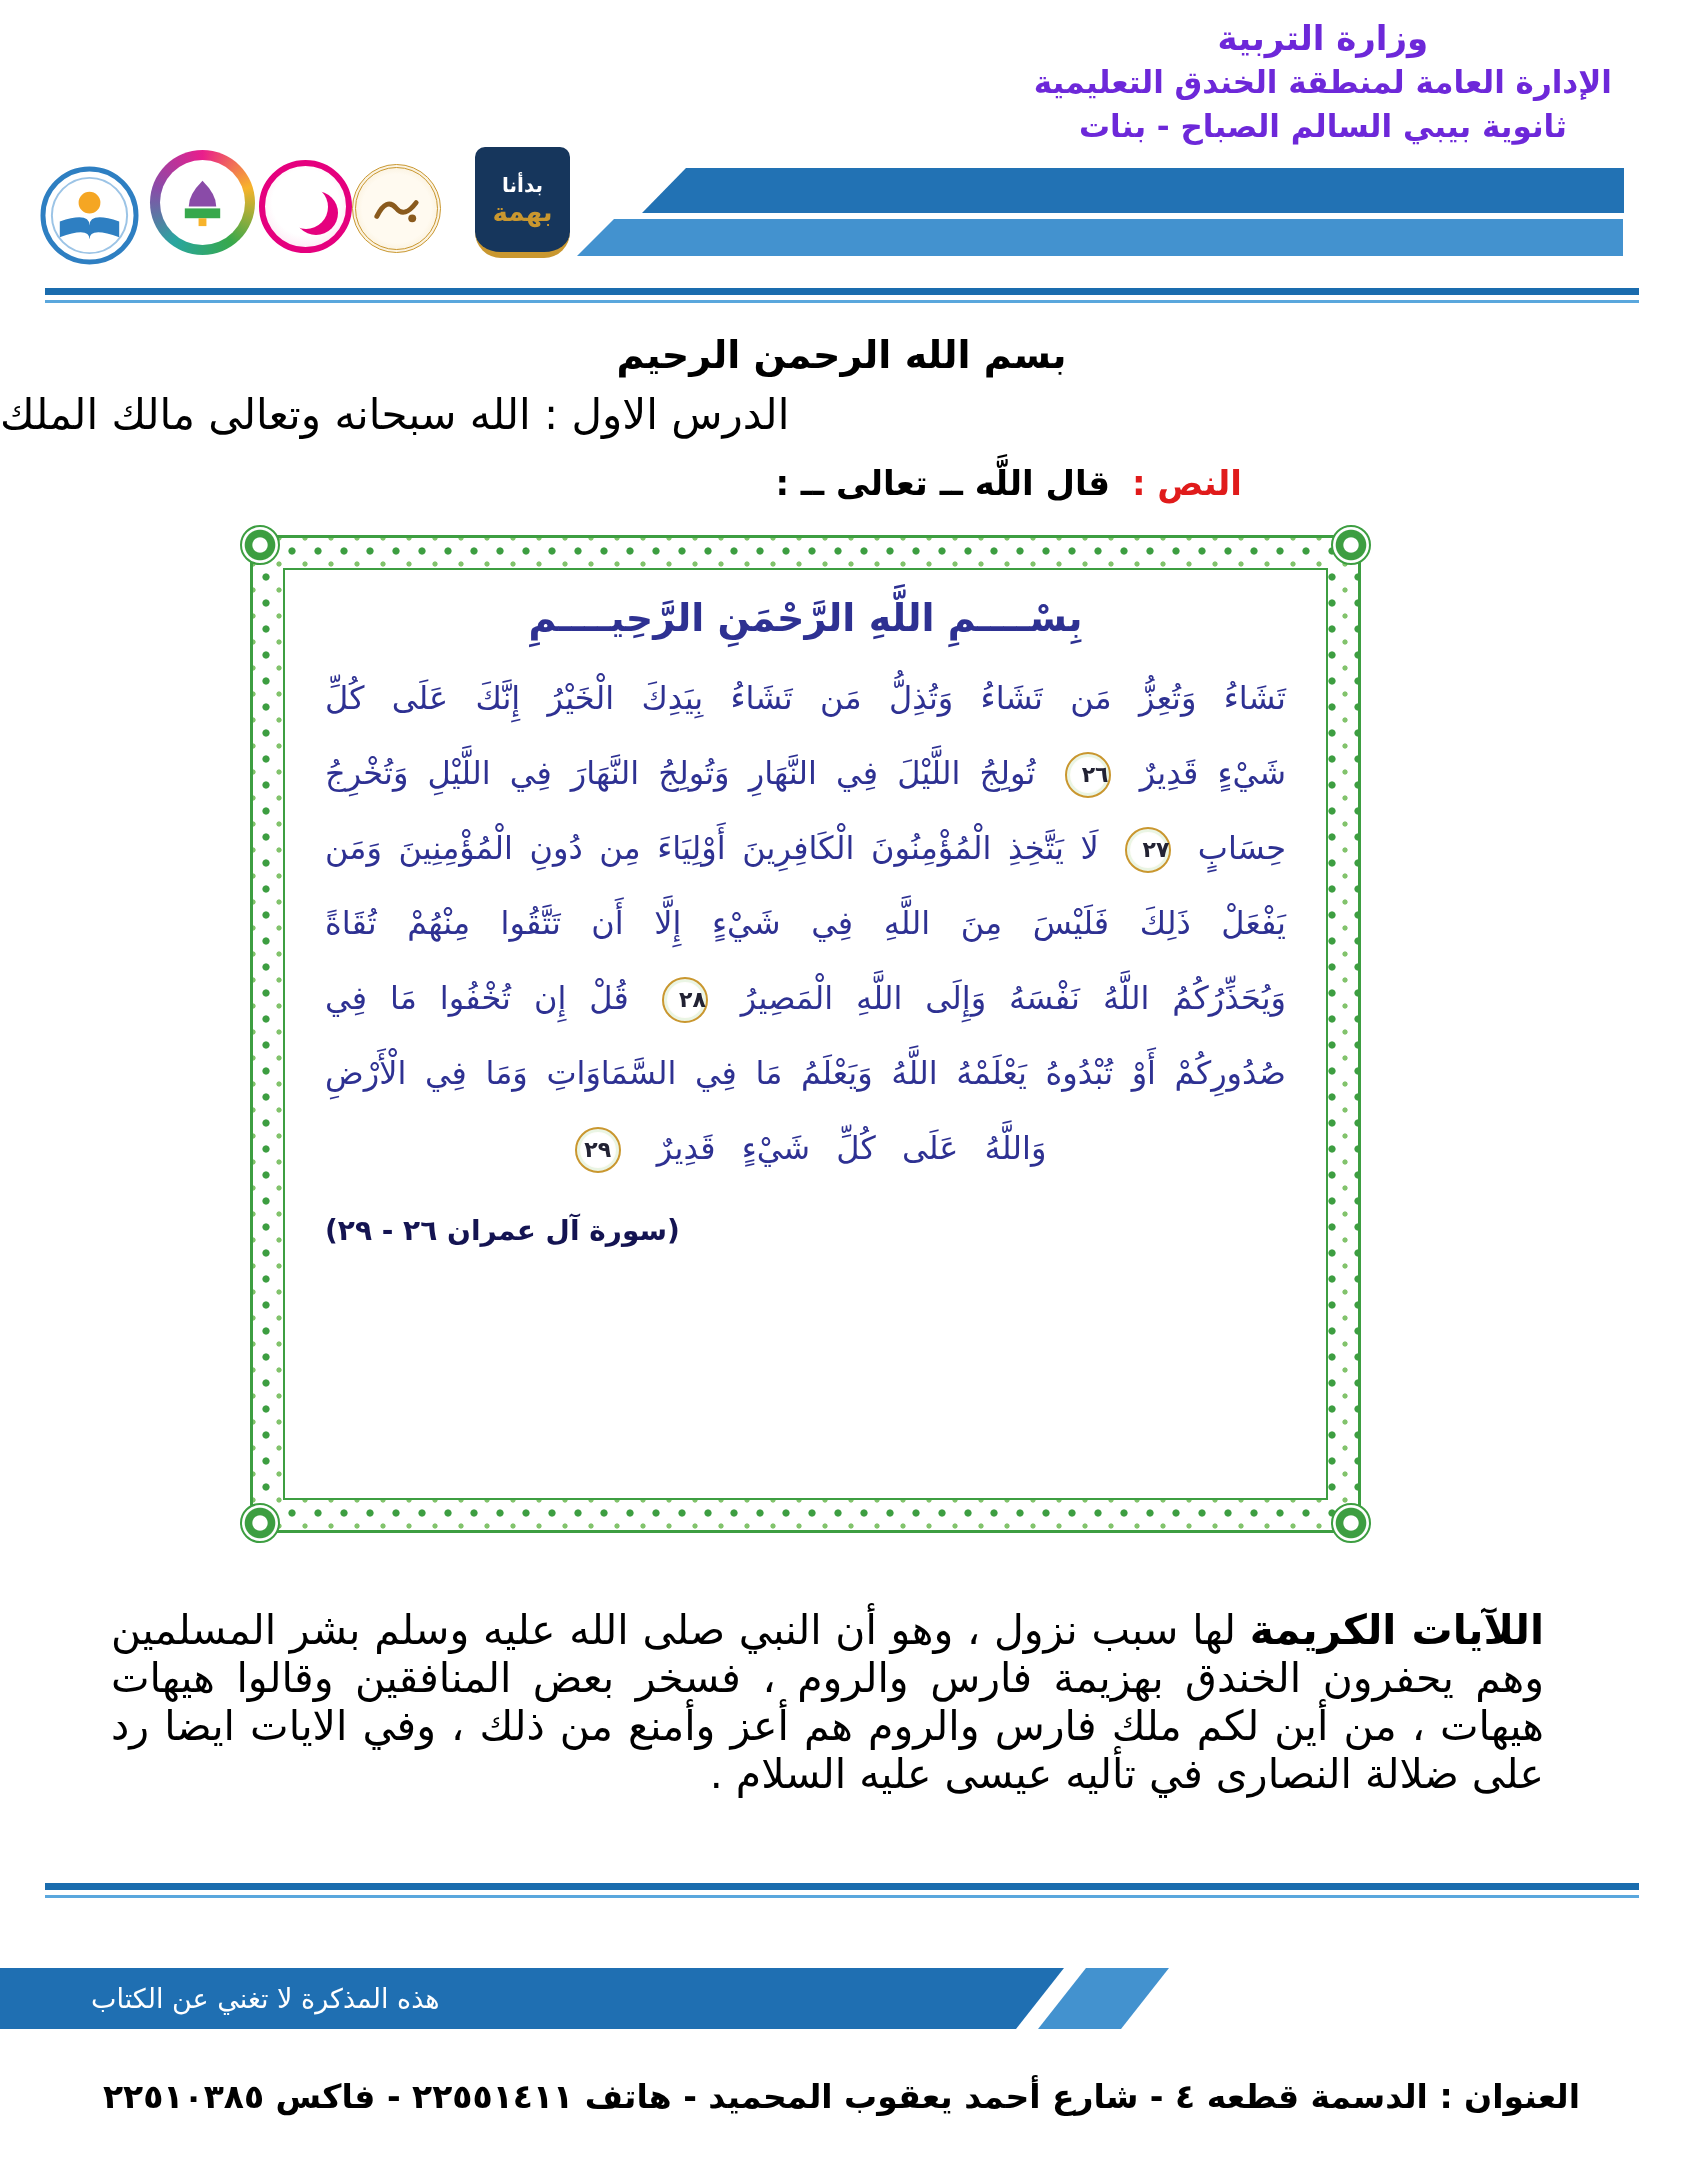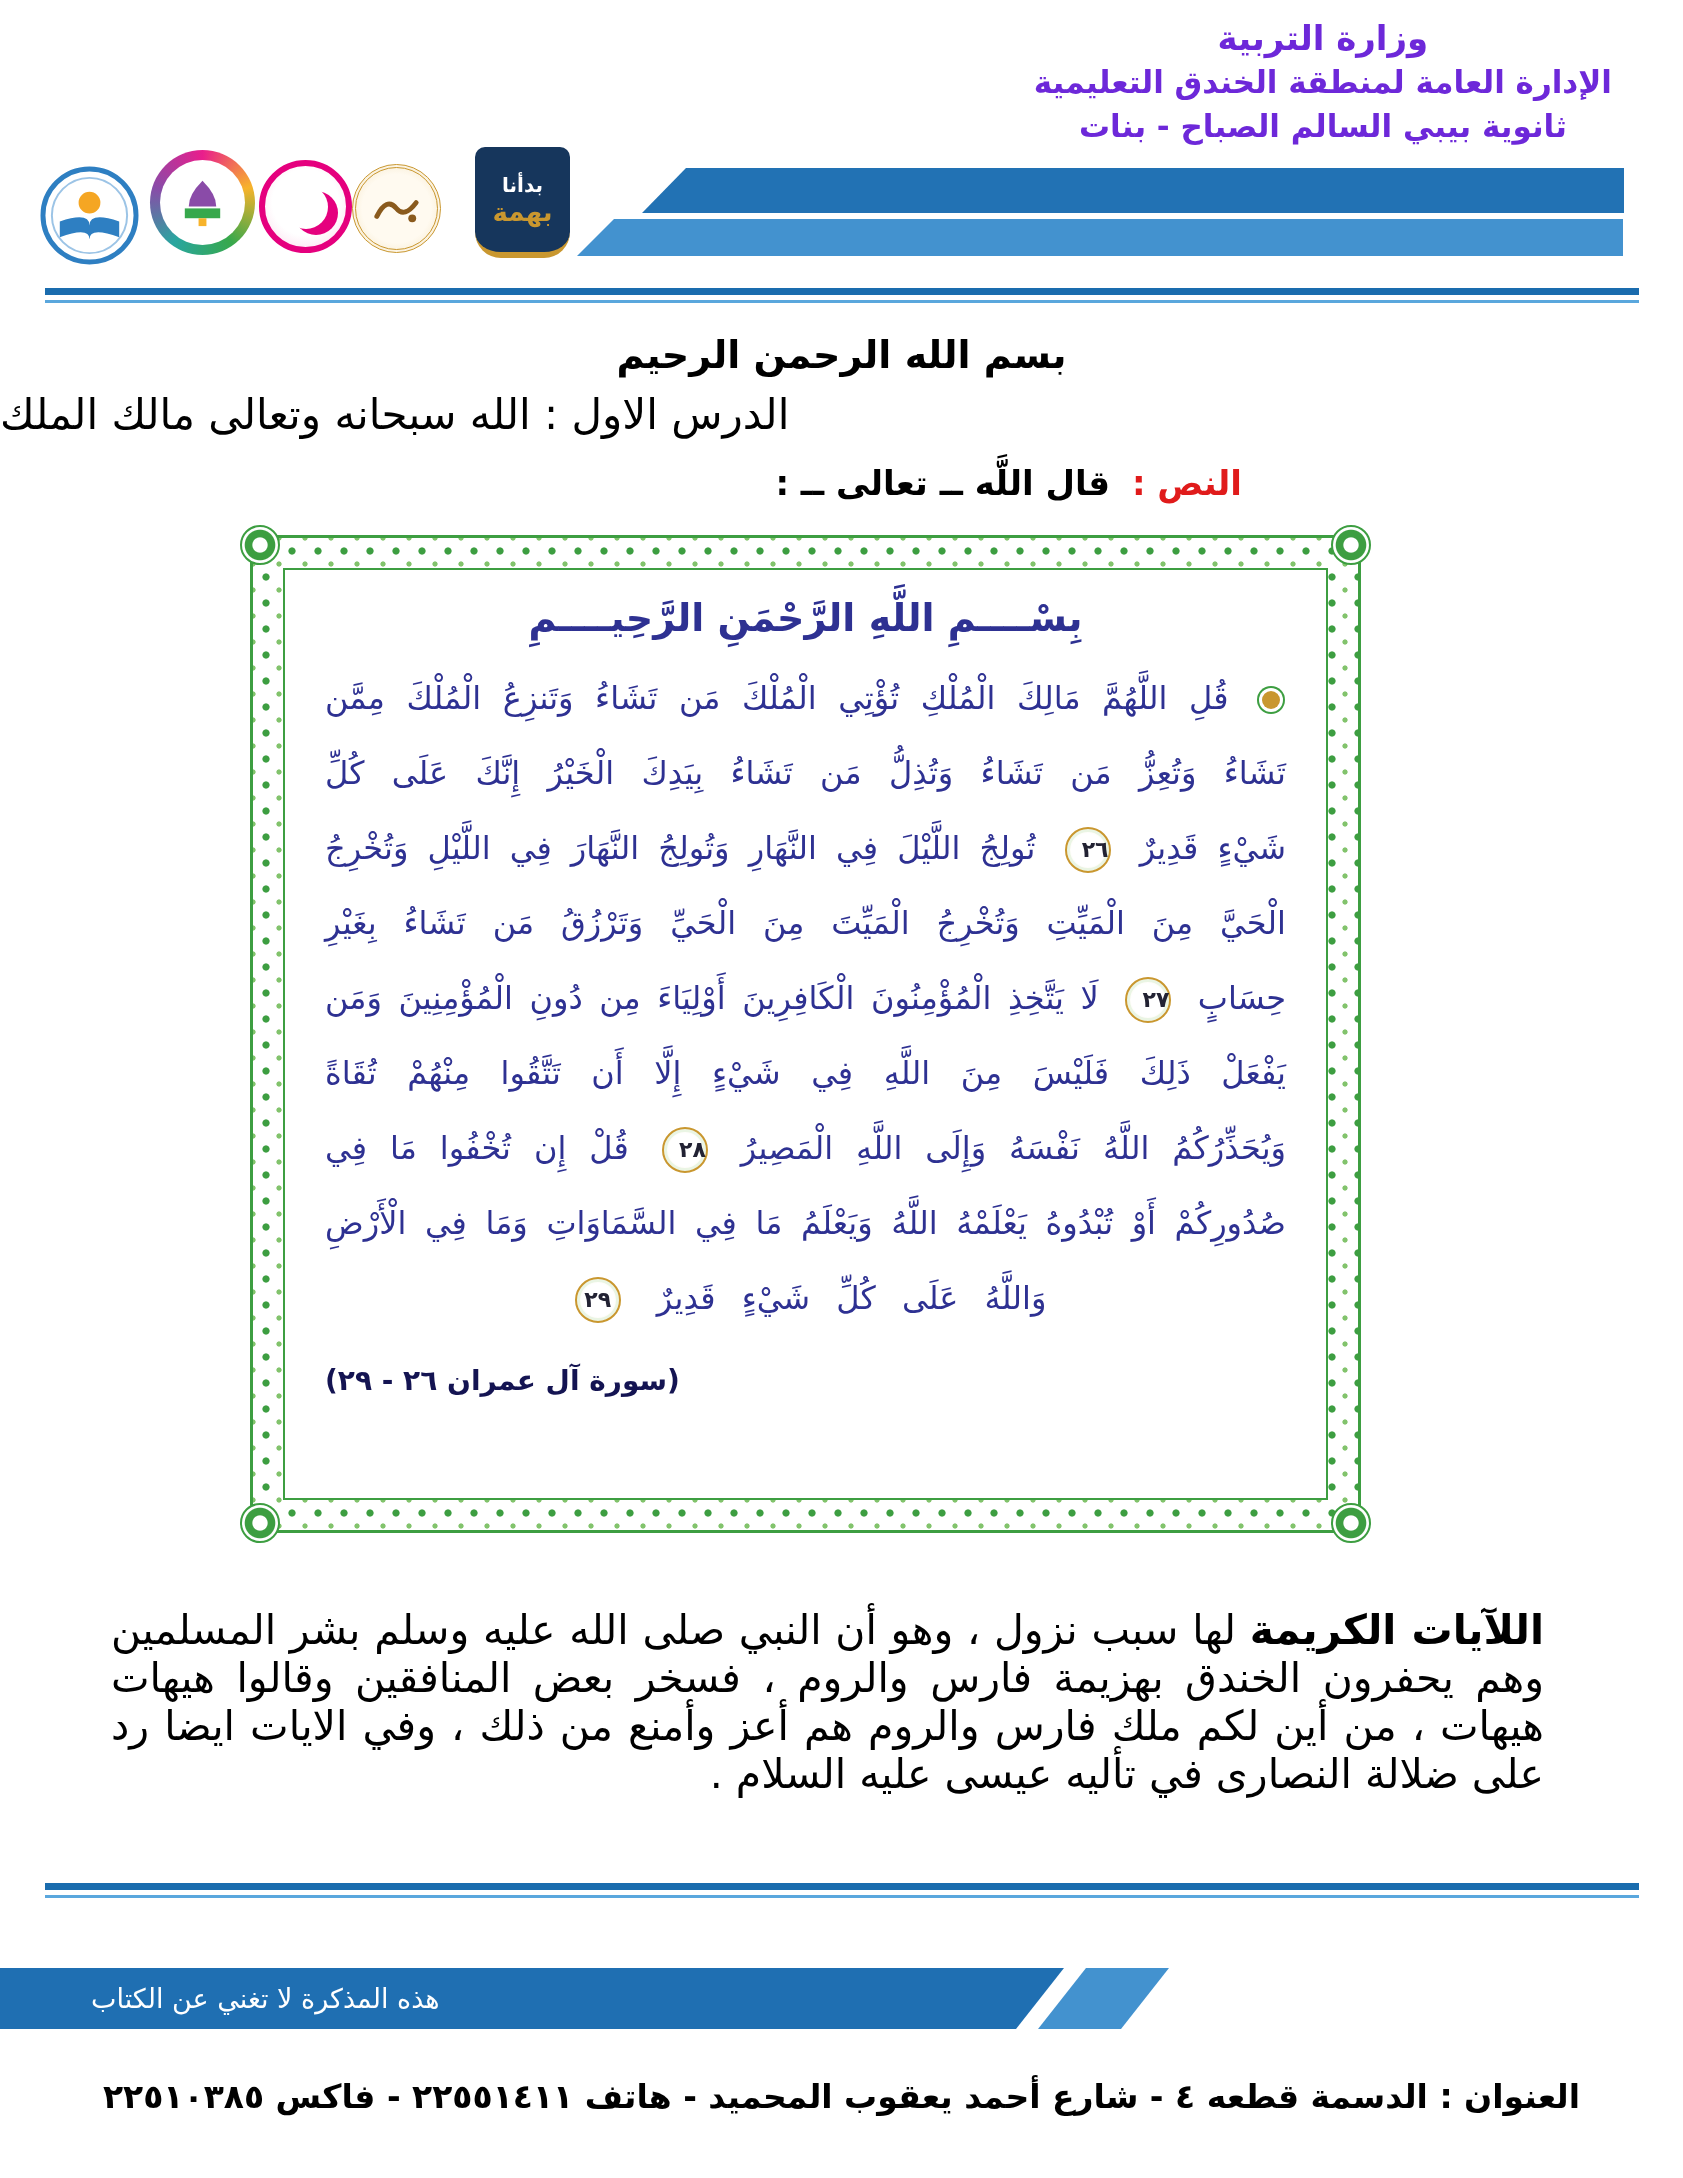--- a/index.html
+++ b/index.html
@@ -150,24 +150,22 @@
 
   <div class="quran-frame">
     <div class="rosette tl"></div>
     <div class="rosette tr"></div>
     <div class="rosette bl"></div>
     <div class="rosette br"></div>
     <div class="frame-band">
       <div class="frame-inner">
         <div class="bismillah">بِسْــــمِ اللَّهِ الرَّحْمَنِ الرَّحِيــــمِ</div>
         <div class="qlines">
-            <div class="qline"><span class="start-orn"></span> <span class="qt">قُلِ اللَّهُمَّ مَالِكَ الْمُلْكِ تُؤْتِي الْمُلْكَ مَن تَشَاءُ وَتَنزِعُ الْمُلْكَ مِمَّن</span> </div>
             <div class="qline"><span class="qt">تَشَاءُ وَتُعِزُّ مَن تَشَاءُ وَتُذِلُّ مَن تَشَاءُ بِيَدِكَ الْخَيْرُ إِنَّكَ عَلَى كُلِّ</span> </div>
             <div class="qline"><span class="qt">شَيْءٍ قَدِيرٌ</span> <span class="aya">٢٦</span> <span class="qt">تُولِجُ اللَّيْلَ فِي النَّهَارِ وَتُولِجُ النَّهَارَ فِي اللَّيْلِ وَتُخْرِجُ</span> </div>
-            <div class="qline"><span class="qt">الْحَيَّ مِنَ الْمَيِّتِ وَتُخْرِجُ الْمَيِّتَ مِنَ الْحَيِّ وَتَرْزُقُ مَن تَشَاءُ بِغَيْرِ</span> </div>
             <div class="qline"><span class="qt">حِسَابٍ</span> <span class="aya">٢٧</span> <span class="qt">لَا يَتَّخِذِ الْمُؤْمِنُونَ الْكَافِرِينَ أَوْلِيَاءَ مِن دُونِ الْمُؤْمِنِينَ وَمَن</span> </div>
             <div class="qline"><span class="qt">يَفْعَلْ ذَلِكَ فَلَيْسَ مِنَ اللَّهِ فِي شَيْءٍ إِلَّا أَن تَتَّقُوا مِنْهُمْ تُقَاةً</span> </div>
             <div class="qline"><span class="qt">وَيُحَذِّرُكُمُ اللَّهُ نَفْسَهُ وَإِلَى اللَّهِ الْمَصِيرُ</span> <span class="aya">٢٨</span> <span class="qt">قُلْ إِن تُخْفُوا مَا فِي</span> </div>
             <div class="qline"><span class="qt">صُدُورِكُمْ أَوْ تُبْدُوهُ يَعْلَمْهُ اللَّهُ وَيَعْلَمُ مَا فِي السَّمَاوَاتِ وَمَا فِي الْأَرْضِ</span> </div>
             <div class="qline center"><span class="qt">وَاللَّهُ عَلَى كُلِّ شَيْءٍ قَدِيرٌ</span> <span class="aya">٢٩</span> </div>
           </div>
         <div class="qsource">(سورة آل عمران ٢٦ - ٢٩)</div>
       </div>
     </div>
   </div>

